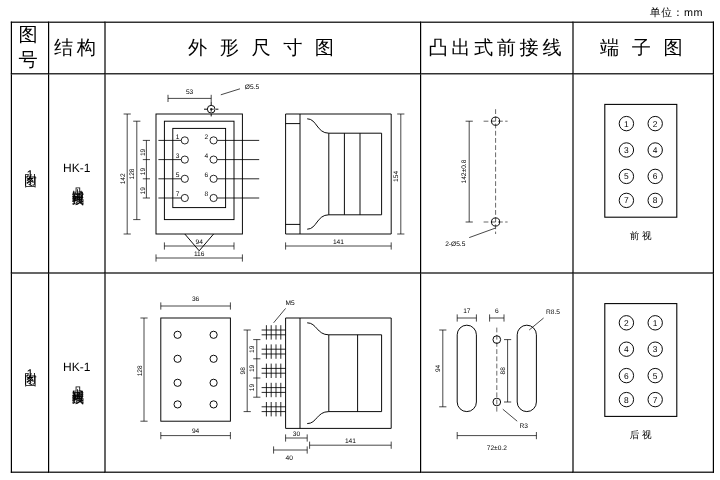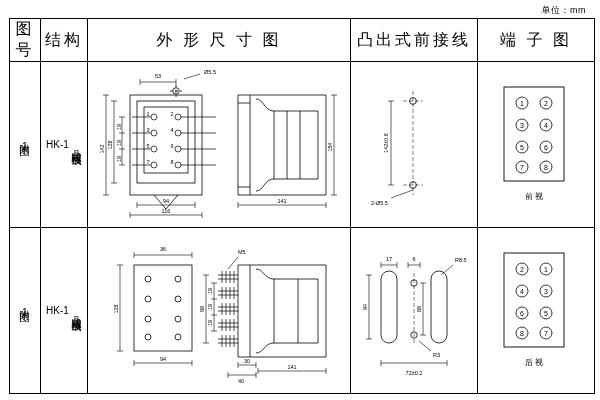--- a/index.html
+++ b/index.html
@@ -38,21 +38,21 @@
   .vert{
     writing-mode:vertical-rl;
     text-orientation:upright;
     letter-spacing:2px;
     font-size:10.5px;
     line-height:1.15;
     margin:0 auto;
   }
   .cell-no{height:165px;}
   .cell-struct{font-size:10.5px;}
-  .struct-wrap{display:flex;flex-direction:row;align-items:center;justify-content:center;gap:2px;}
+  .struct-wrap{display:flex;flex-direction:column;align-items:center;justify-content:center;gap:2px;}
   .struct-code{font-size:10px;}
   .struct-txt{writing-mode:vertical-rl;text-orientation:upright;letter-spacing:1px;font-size:10px;line-height:1.1;}
   svg{display:block;}
   .svgwrap{display:flex;align-items:center;justify-content:flex-start;width:100%;height:100%;}
 
   text{font-family:"Liberation Sans","DejaVu Sans",sans-serif;}
 </style>
 </head>
 <body>
 

